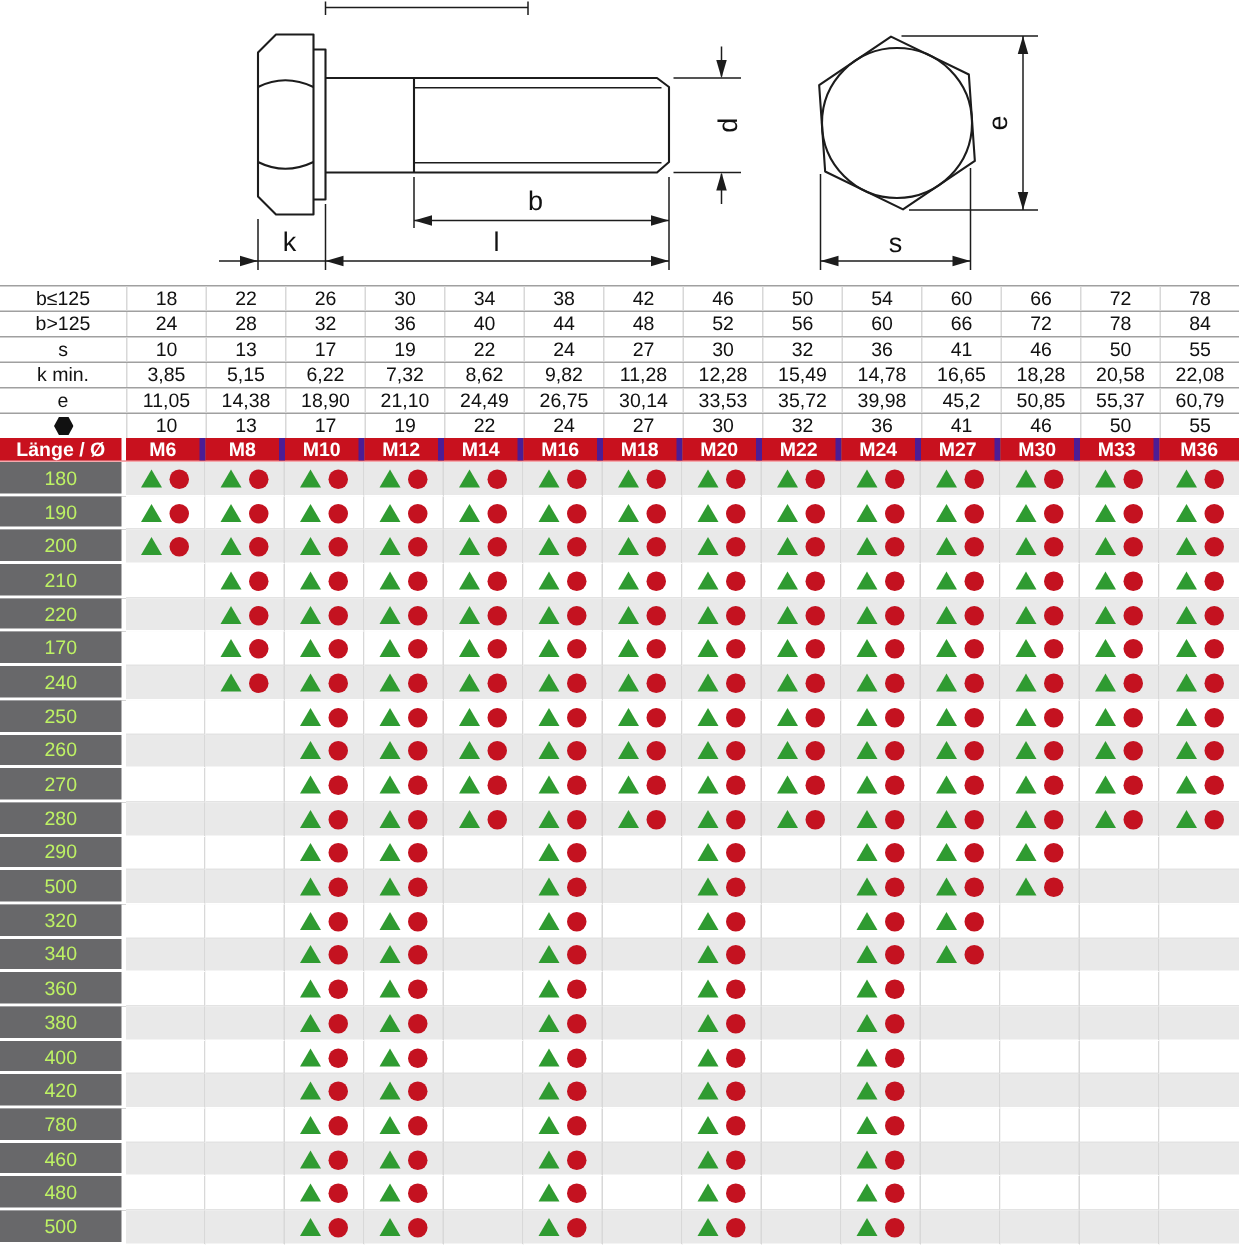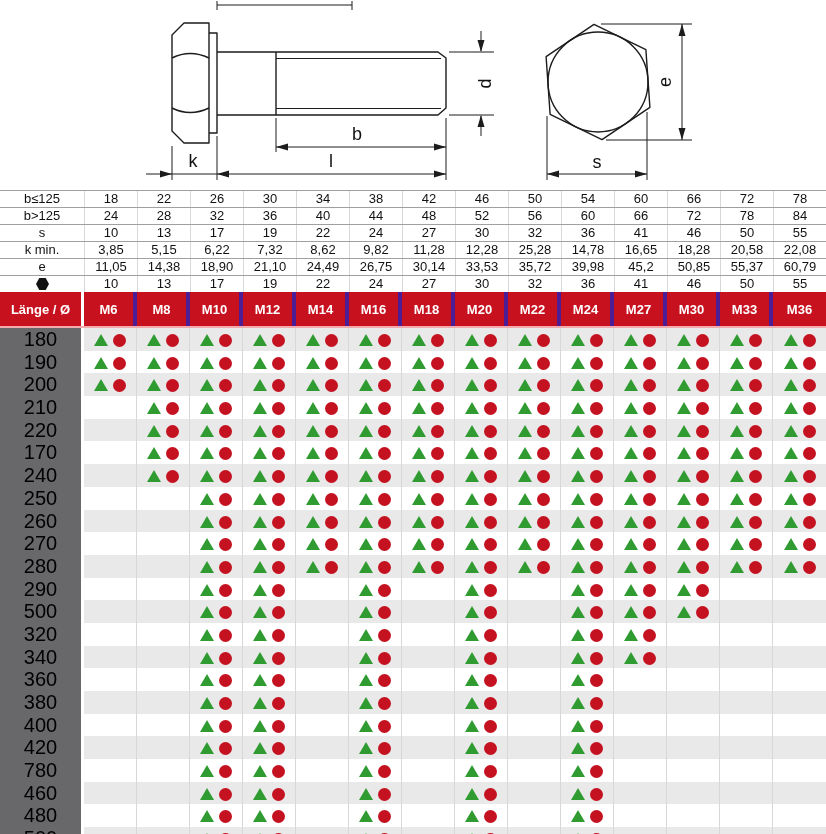--- a/index.html
+++ b/index.html
@@ -17,29 +17,29 @@
   .drawing .arrow{fill:var(--line); stroke:none;}
   .drawing text{font-size:18px; fill:#111; text-anchor:middle;}
   
   #dim-table{width:826px;}
   .dim-row{display:grid; grid-template-columns:84px repeat(14,1fr); height:17px;
     border-top:1px solid var(--griddark); font-size:13px; line-height:16px; text-align:center;}
   .dim-row:last-child{border-bottom:0;}
   .dim-label{display:flex; align-items:center; justify-content:center;}
   .dim-cell{border-left:1px solid var(--grid);}
   
-  .mx-header{display:grid; grid-template-columns:84px repeat(14,1fr); height:36px;
+  .mx-header{display:grid; grid-template-columns:84px repeat(14,1fr); height:16px;
     border-bottom:2px solid var(--pink); background:#86efac;}
   .mx-corner,.mx-col{background:var(--red); color:#fff; font-weight:bold; font-size:13px;
     display:flex; align-items:center; justify-content:center;}
   .mx-corner{border-right:3px solid #fff;}
   .mx-col{border-right:4px solid #4c1d95;}
   .mx-col:last-child{border-right:none;}
   .mrow{display:grid; grid-template-columns:84px repeat(14,1fr); height:22.7px;}
-  .len{background:var(--graycell); color:#000000; font-size:20px; display:flex; align-items:center;
+  .len{background:var(--graycell); color:#bef264; font-size:13px; display:flex; align-items:center;
     justify-content:center; border-right:3px solid #fff; border-bottom:2px solid #fff;}
   .dcell{display:flex; align-items:center; justify-content:center; gap:5px;
     border-right:1px solid var(--grid); border-bottom:1px solid #e3e3e3; background:#fff;}
   .dcell:last-child{border-right:none;}
   .mrow.gray .dcell{background:var(--rowgray); border-bottom-color:#fff;}
   .tri{width:0; height:0; border-left:7px solid transparent; border-right:7px solid transparent;
     border-bottom:12px solid var(--green);}
   .dot{width:13px; height:13px; border-radius:50%; background:var(--markerred); margin-top:1px;}
 </style>
 </head>
@@ -156,21 +156,21 @@
       <div class="dim-row">
         <div class="dim-label">k min.</div>
         <div class="dim-cell">3,85</div>
         <div class="dim-cell">5,15</div>
         <div class="dim-cell">6,22</div>
         <div class="dim-cell">7,32</div>
         <div class="dim-cell">8,62</div>
         <div class="dim-cell">9,82</div>
         <div class="dim-cell">11,28</div>
         <div class="dim-cell">12,28</div>
-        <div class="dim-cell">25,28</div>
+        <div class="dim-cell">15,49</div>
         <div class="dim-cell">14,78</div>
         <div class="dim-cell">16,65</div>
         <div class="dim-cell">18,28</div>
         <div class="dim-cell">20,58</div>
         <div class="dim-cell">22,08</div>
       </div>
       <div class="dim-row">
         <div class="dim-label">e</div>
         <div class="dim-cell">11,05</div>
         <div class="dim-cell">14,38</div>

